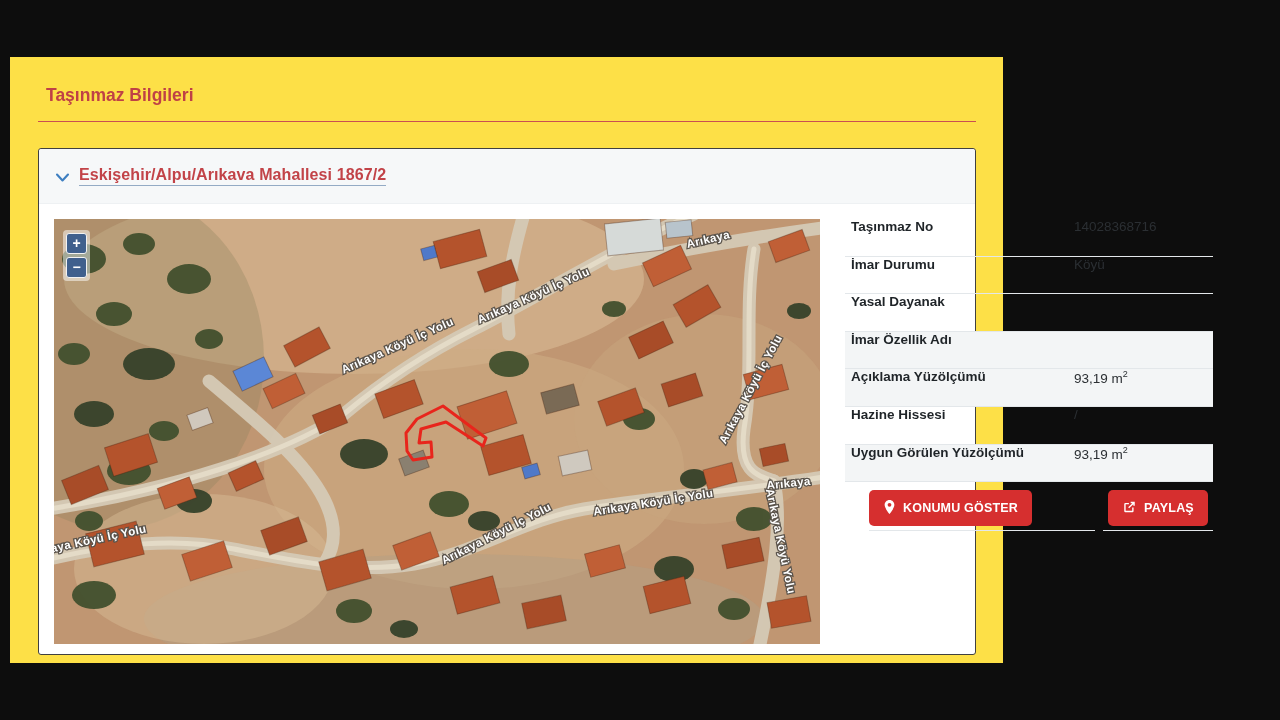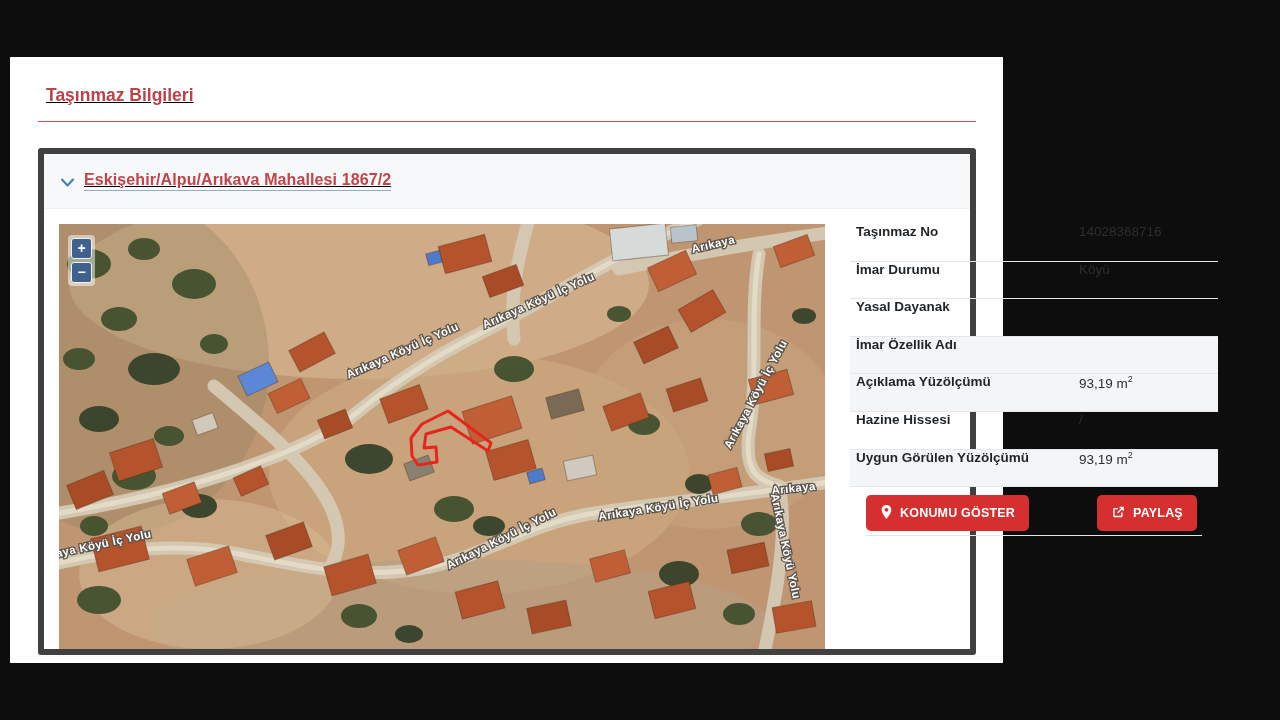--- a/index.html
+++ b/index.html
@@ -3,32 +3,31 @@
 <meta charset="utf-8">
 <style>
   html,body { margin:0; padding:0; }
   body {
     width:1280px; height:720px; position:relative; overflow:hidden;
     background:#0d0d0d;
     font-family:"Liberation Sans", sans-serif;
   }
   .page {
     position:absolute; left:10px; top:57px; width:993px; height:606px;
-    background:#ffffff;
-    text-decoration:underline;
+    background:#fde047;
   }
   .page-title {
     margin:28px 0 0 36px; font-size:17.5px; font-weight:700; color:#bf4146;
   }
   .title-rule {
     height:0; border:none; border-top:1px solid #c94f52; margin:15px 27px 0 28px;
   }
   .card {
     margin:26px 27px 0 28px; height:507px; box-sizing:border-box;
-    border:6px solid #404040; border-radius:3px; background:#fff;
+    border:1px solid #404040; border-radius:3px; background:#fff;
   }
   .card-header {
     height:55px; box-sizing:border-box; background:#f6f8f9;
     border-bottom:1px solid #eef1f3; border-radius:3px 3px 0 0;
     display:flex; align-items:center; padding-left:16px;
   }
   .chev { display:inline-block; width:15px; height:13px; cursor:pointer; }
   .section-link {
     margin-left:9px; font-size:16px; font-weight:700; color:#c24348;
     text-decoration:none; border-bottom:1.5px solid #94abc5; padding-bottom:1px;
@@ -63,21 +62,21 @@
   .details { position:absolute; left:806px; top:15px; width:368px; }
   .drow {
     display:flex; height:37.6px; box-sizing:border-box;
     border-bottom:1px solid #e3e7ea; font-size:13.5px; color:#212529;
   }
   .drow.striped { background:#f3f5f6; }
   .dlabel { flex:0 0 223px; padding-left:6px; font-weight:700; color:#1f2428; }
   .dvalue { flex:1; color:#2b2f33; }
   .dvalue sup { font-size:9px; }
 
-  .btnrow { display:flex; justify-content:center; margin-top:8px; }
+  .btnrow { display:flex; justify-content:flex-end; margin-top:8px;gap:8px; }
   .btncell { border-bottom:1px solid #e3e7ea; padding-bottom:4px; box-sizing:border-box; }
   .btncell.left  { width:226px; }
   .btncell.right { width:110px; display:flex; justify-content:center; }
   .btn {
     height:36px; background:#d62f2f; border:none; border-radius:5px; color:#ffffff;
     font-weight:700; font-size:12.5px; letter-spacing:.2px;
     display:inline-flex; align-items:center; gap:7px; padding:0 14px;
     cursor:pointer; font-family:"Liberation Sans", sans-serif; white-space:nowrap;
   }
   .btn svg { flex:0 0 auto; }

